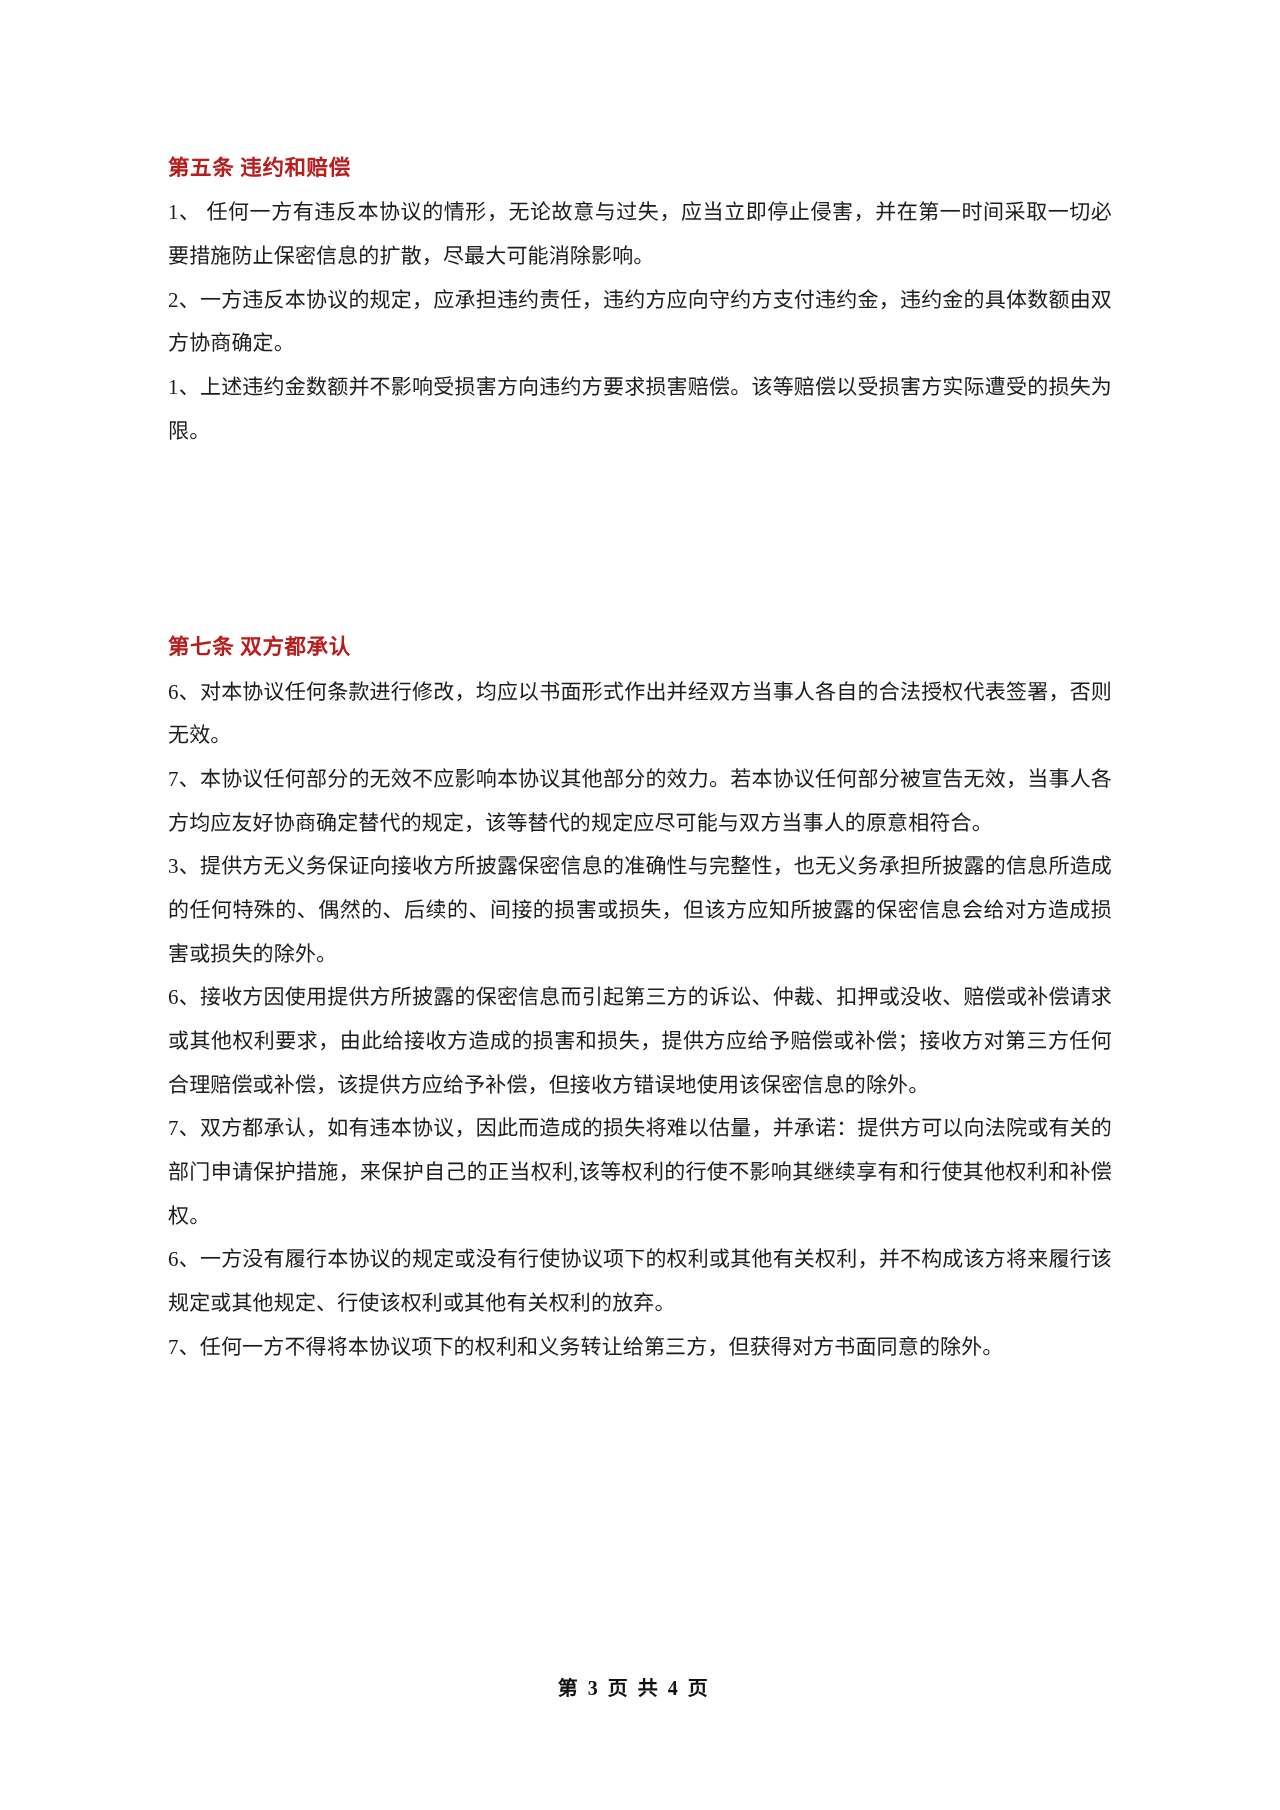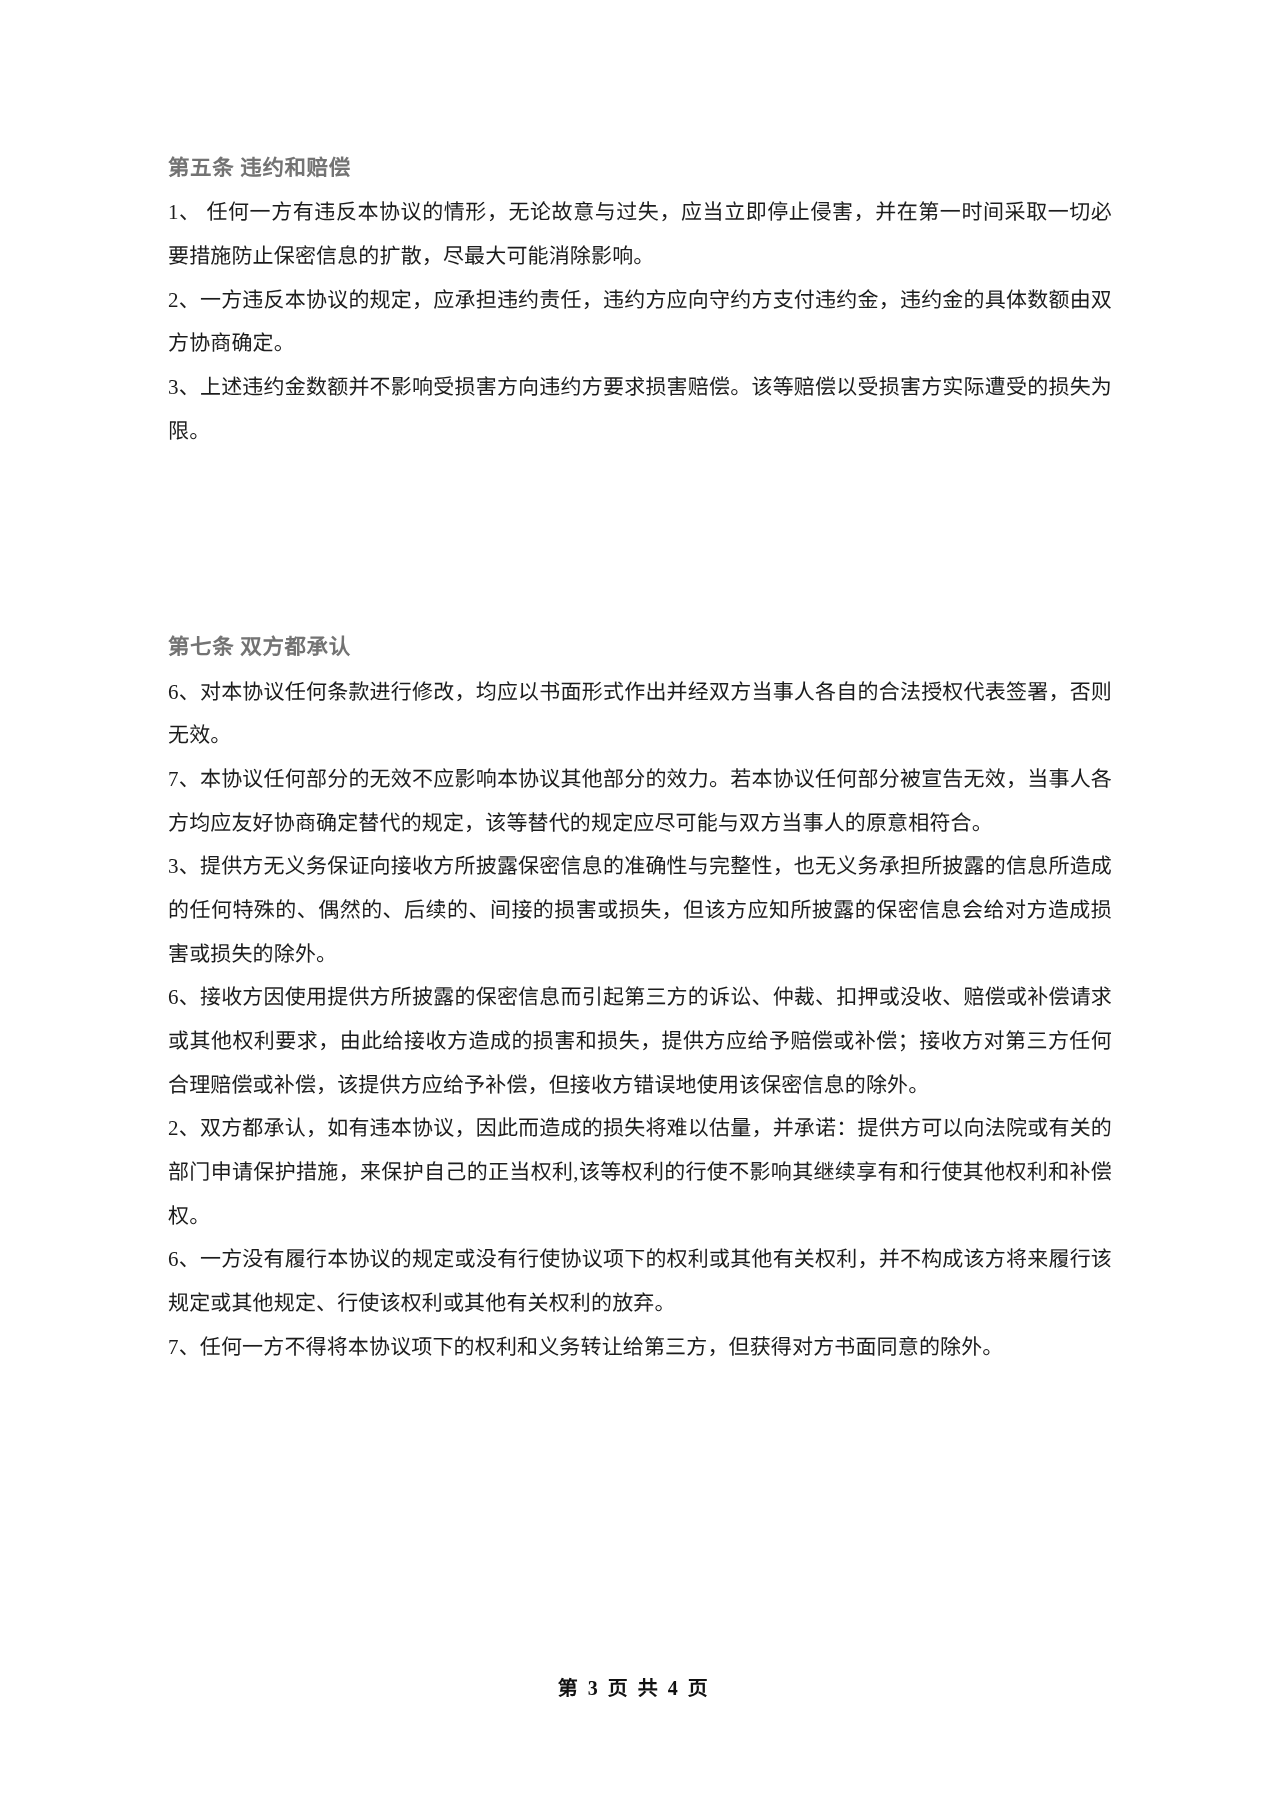--- a/index.html
+++ b/index.html
@@ -26,21 +26,21 @@
     left: 168px;
     top: 152px;
     width: 944px;
   }
   .heading {
     font-size: 21.5px;
     font-weight: 700;
     line-height: 1.55;
     letter-spacing: 0.6px;
     margin: 0 0 6px 0;
-    color: #737373;
+    color: #b91c1c;
   }
   .para {
     font-size: 21px;
     line-height: 2.08;
     text-align: justify;
     text-justify: inter-ideograph;
     letter-spacing: 0.15px;
     margin: 0;
     color: #1c1c1c;
   }
@@ -65,35 +65,35 @@
 <body>
 
 <div class="page">
 
   <div class="content">
 
     <section class="article">
       <h2 class="heading">第五条  违约和赔偿</h2>
       <p class="para">1、 任何一方有违反本协议的情形，无论故意与过失，应当立即停止侵害，并在第一时间采取一切必要措施防止保密信息的扩散，尽最大可能消除影响。</p>
       <p class="para">2、一方违反本协议的规定，应承担违约责任，违约方应向守约方支付违约金，违约金的具体数额由双方协商确定。</p>
-      <p class="para">3、上述违约金数额并不影响受损害方向违约方要求损害赔偿。该等赔偿以受损害方实际遭受的损失为限。</p>
+      <p class="para">1、上述违约金数额并不影响受损害方向违约方要求损害赔偿。该等赔偿以受损害方实际遭受的损失为限。</p>
     </section>
 
     <div class="gap-lg"></div>
 
 
     <div class="gap-xl"></div>
 
     <section class="article">
       <h2 class="heading">第七条  双方都承认</h2>
       <p class="para">6、对本协议任何条款进行修改，均应以书面形式作出并经双方当事人各自的合法授权代表签署，否则无效。</p>
       <p class="para">7、本协议任何部分的无效不应影响本协议其他部分的效力。若本协议任何部分被宣告无效，当事人各方均应友好协商确定替代的规定，该等替代的规定应尽可能与双方当事人的原意相符合。</p>
       <p class="para">3、提供方无义务保证向接收方所披露保密信息的准确性与完整性，也无义务承担所披露的信息所造成的任何特殊的、偶然的、后续的、间接的损害或损失，但该方应知所披露的保密信息会给对方造成损害或损失的除外。</p>
       <p class="para">6、接收方因使用提供方所披露的保密信息而引起第三方的诉讼、仲裁、扣押或没收、赔偿或补偿请求或其他权利要求，由此给接收方造成的损害和损失，提供方应给予赔偿或补偿；接收方对第三方任何合理赔偿或补偿，该提供方应给予补偿，但接收方错误地使用该保密信息的除外。</p>
-      <p class="para">2、双方都承认，如有违本协议，因此而造成的损失将难以估量，并承诺：提供方可以向法院或有关的部门申请保护措施，来保护自己的正当权利,该等权利的行使不影响其继续享有和行使其他权利和补偿权。</p>
+      <p class="para">7、双方都承认，如有违本协议，因此而造成的损失将难以估量，并承诺：提供方可以向法院或有关的部门申请保护措施，来保护自己的正当权利,该等权利的行使不影响其继续享有和行使其他权利和补偿权。</p>
       <p class="para">6、一方没有履行本协议的规定或没有行使协议项下的权利或其他有关权利，并不构成该方将来履行该规定或其他规定、行使该权利或其他有关权利的放弃。</p>
       <p class="para">7、任何一方不得将本协议项下的权利和义务转让给第三方，但获得对方书面同意的除外。</p>
     </section>
 
   </div>
 
   <div class="footer">第 3 页  共 4 页</div>
 
 </div>
 

